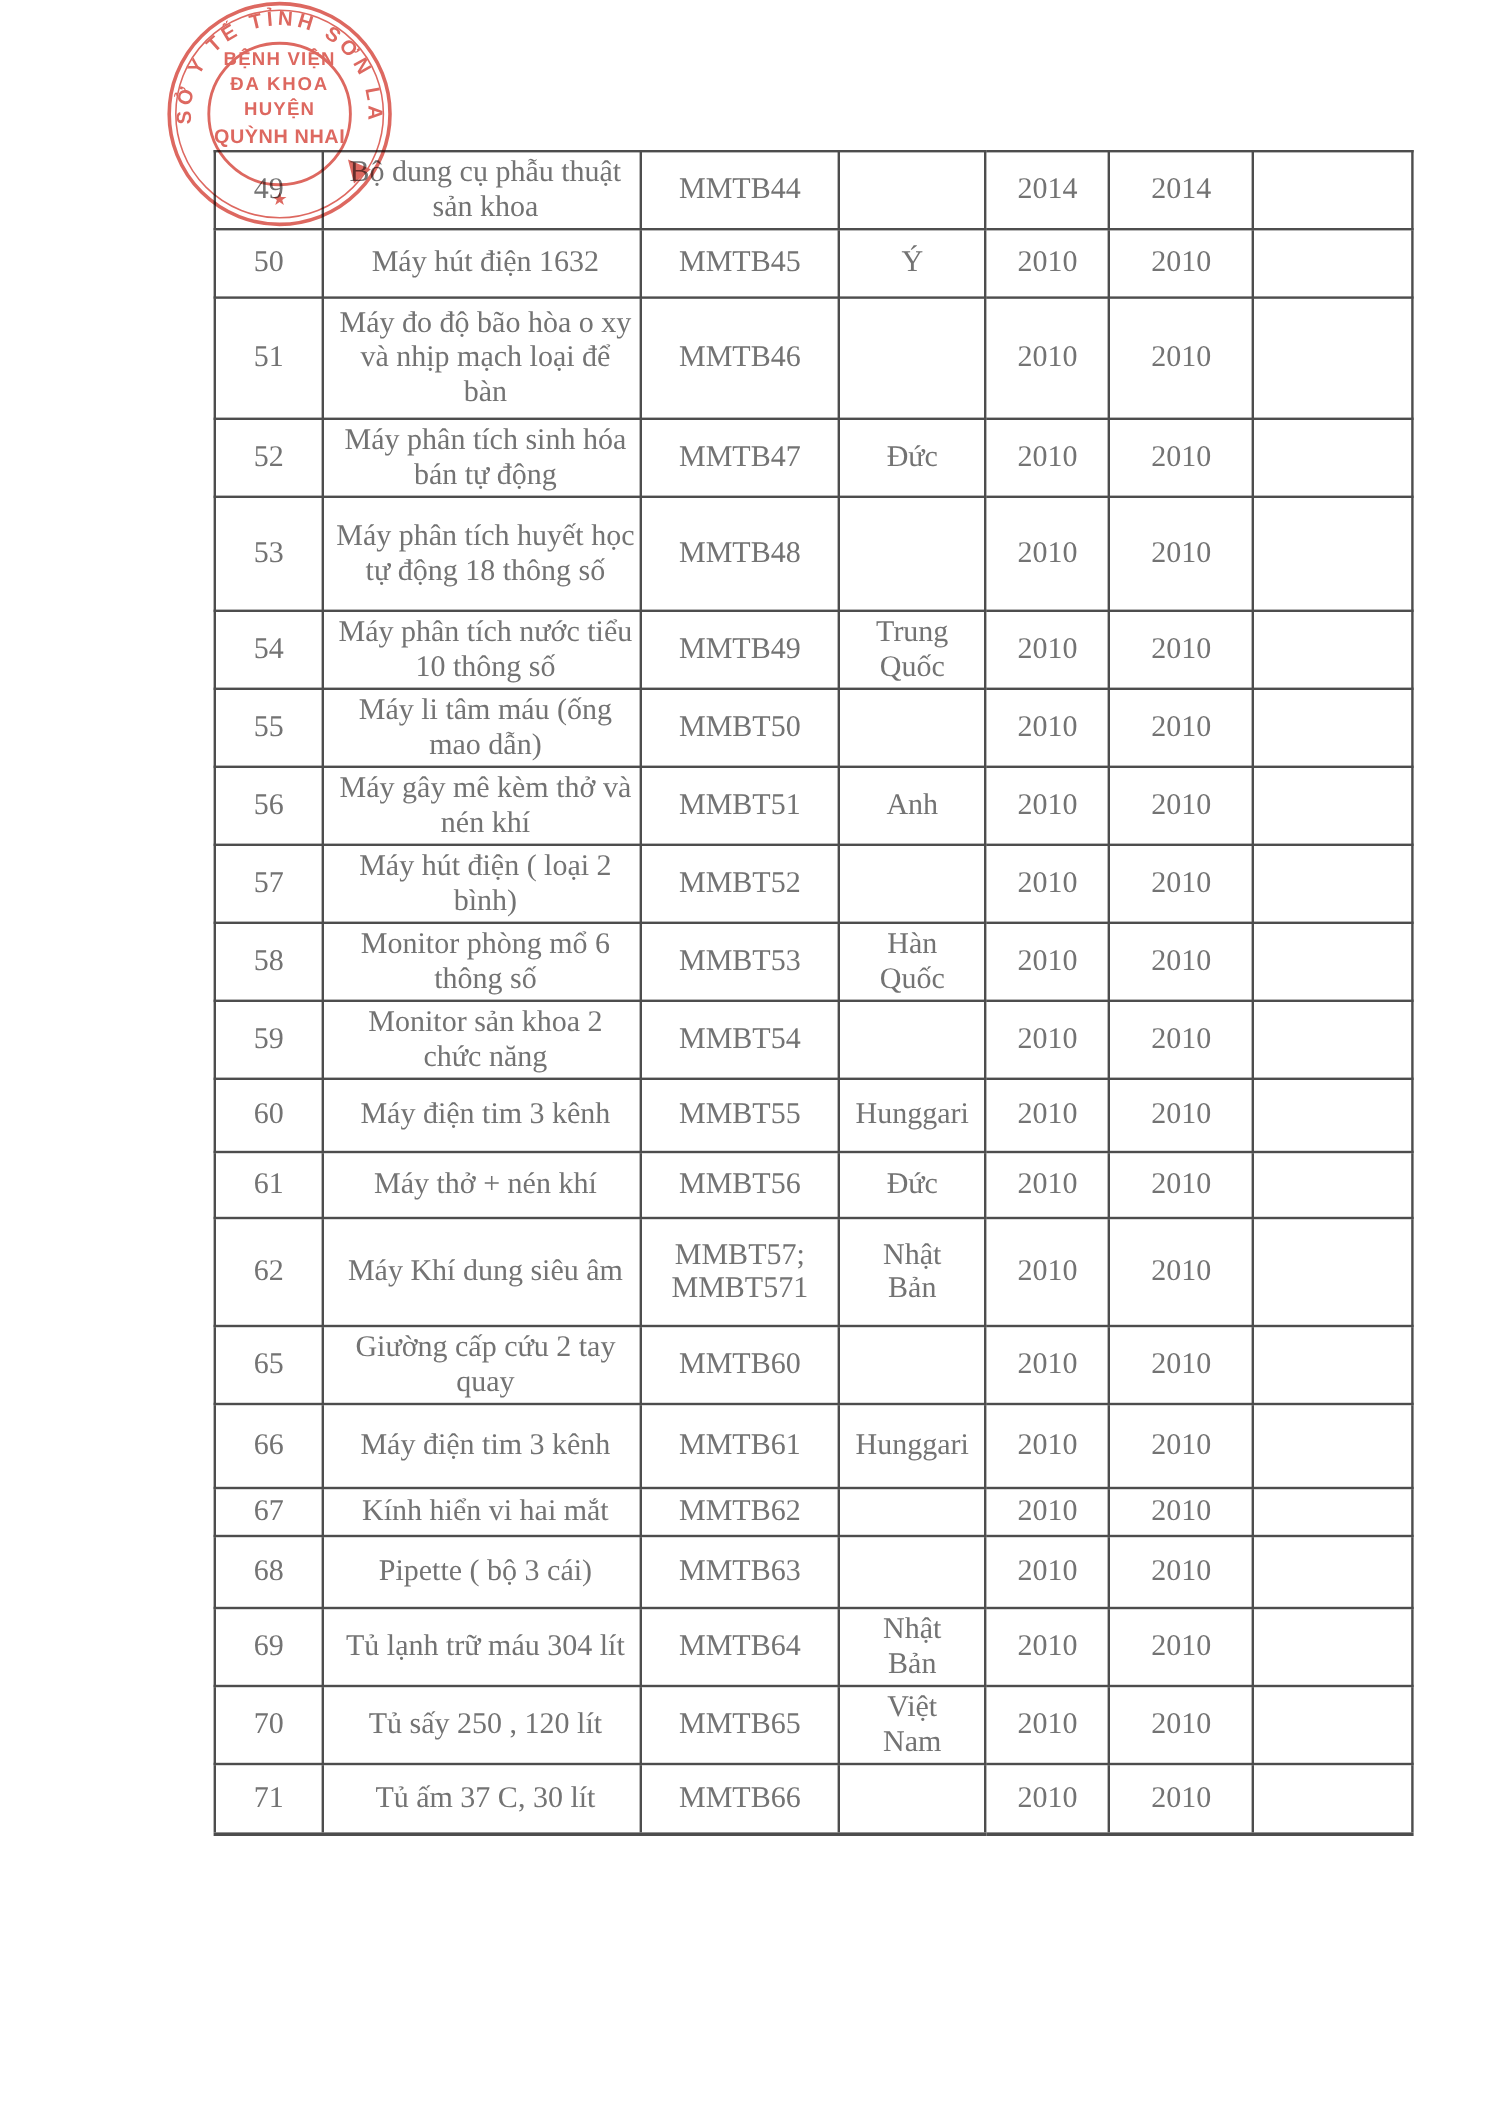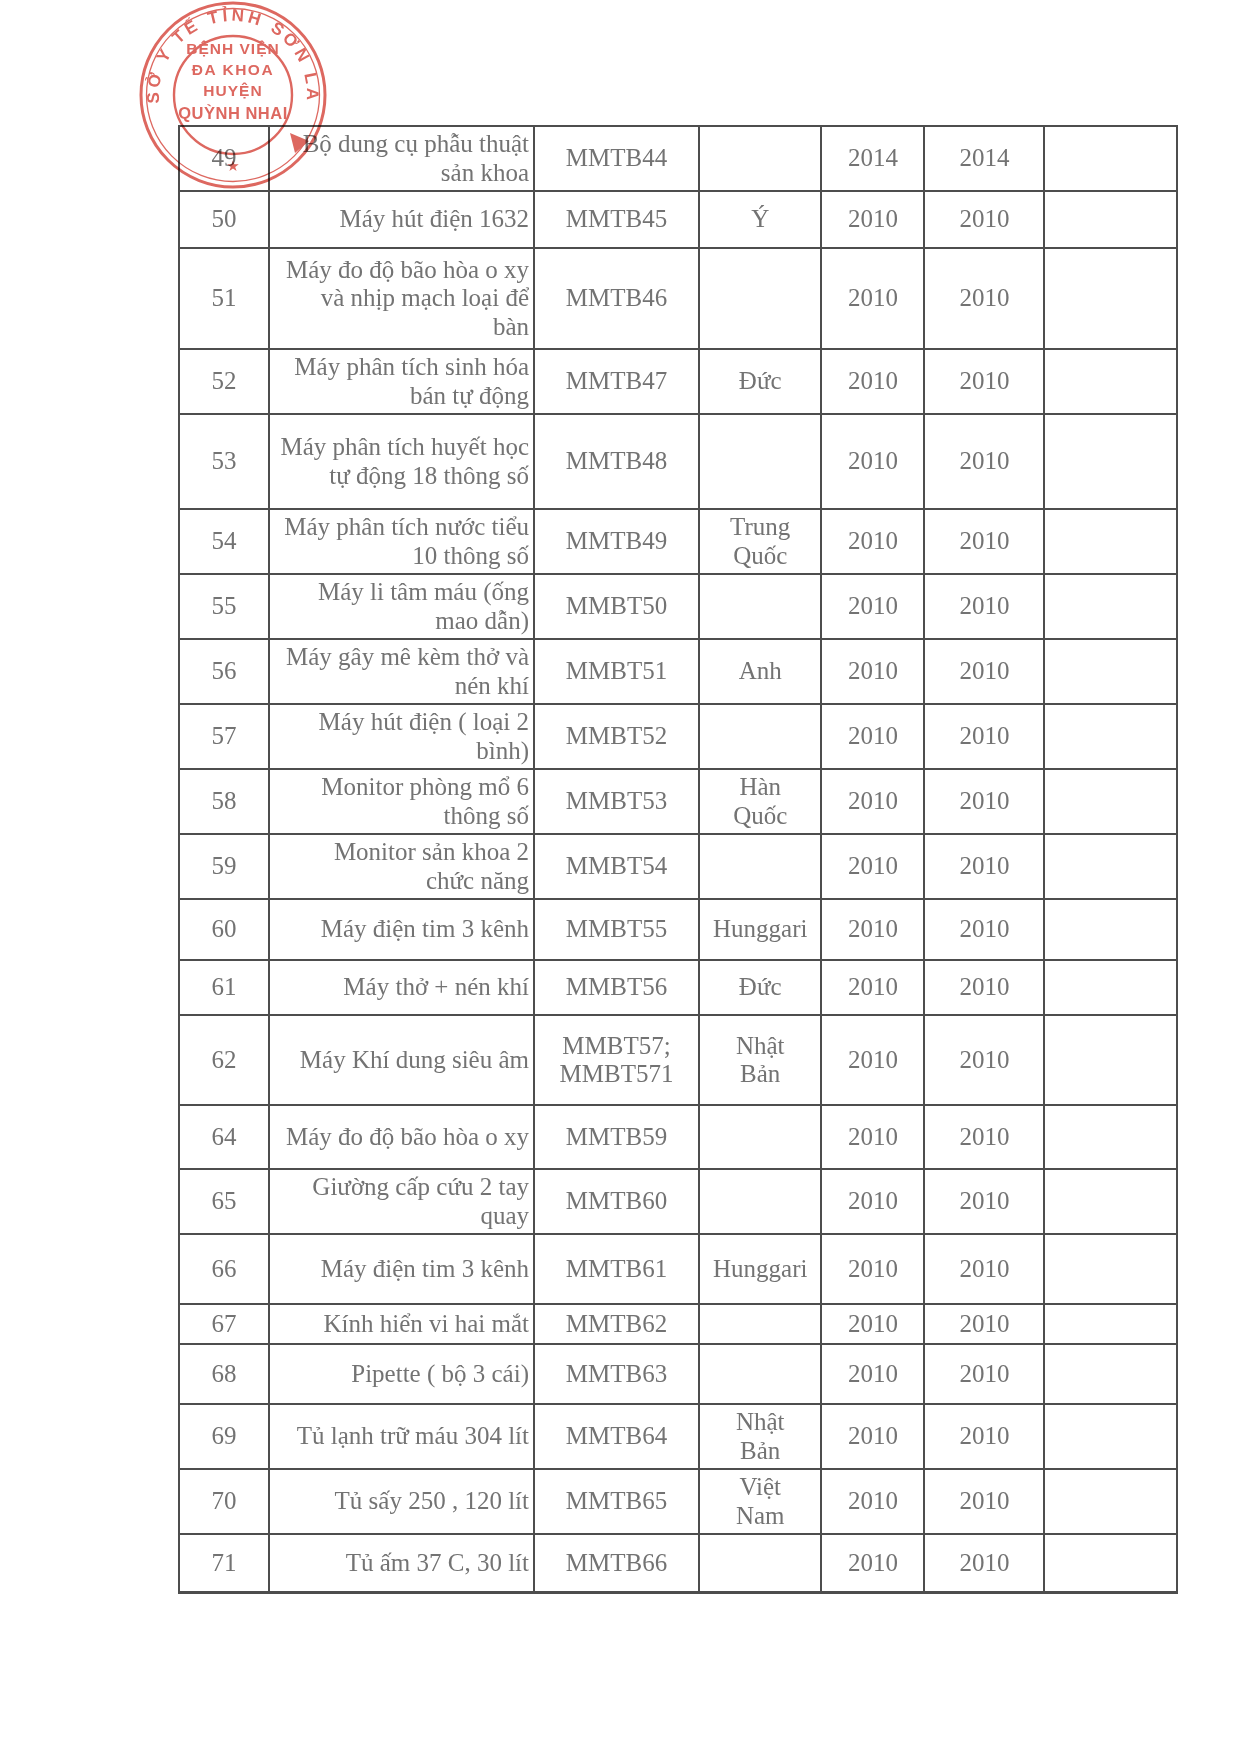--- a/index.html
+++ b/index.html
@@ -20,21 +20,21 @@
   .equip-table{
     position:absolute;left:178px;top:125px;
     border-collapse:collapse;table-layout:fixed;
     color:#737373;font-size:25px;line-height:1.14;
   }
   .equip-table td{
     border:2px solid var(--border);
     vertical-align:middle;text-align:center;
     padding:3px 4px;overflow:hidden;
   }
-  .equip-table td.name{text-align:right;padding:3px 4px 3px 10px;}
+  .equip-table td.name{text-align:center;padding:3px 4px 3px 10px;}
   .equip-table td.country{padding:3px 13px;overflow-wrap:break-word;}
   .equip-table tr:last-child td{border-bottom-width:3px;}
   
   .stamp{
     position:absolute;left:133px;top:-5px;width:200px;height:200px;
     color:var(--stamp);opacity:.87;mix-blend-mode:multiply;
     font-family:"Liberation Sans","DejaVu Sans",sans-serif;
     pointer-events:none;
   }
   .stamp svg{display:block;width:100%;height:100%;overflow:visible;}
@@ -171,29 +171,20 @@
           <td class="country">Đức</td>
           <td class="year_a">2010</td>
           <td class="year_b">2010</td>
           <td class="note"></td>
         </tr>
         <tr style="height: 90px;">
           <td class="stt">62</td>
           <td class="name">Máy Khí dung siêu âm</td>
           <td class="code">MMBT57; MMBT571</td>
           <td class="country">Nhật Bản</td>
-          <td class="year_a">2010</td>
-          <td class="year_b">2010</td>
-          <td class="note"></td>
-        </tr>
-        <tr style="height: 64px;">
-          <td class="stt">64</td>
-          <td class="name">Máy đo độ bão hòa o xy</td>
-          <td class="code">MMTB59</td>
-          <td class="country"></td>
           <td class="year_a">2010</td>
           <td class="year_b">2010</td>
           <td class="note"></td>
         </tr>
         <tr style="height: 63px;">
           <td class="stt">65</td>
           <td class="name">Giường cấp cứu 2 tay quay</td>
           <td class="code">MMTB60</td>
           <td class="country"></td>
           <td class="year_a">2010</td>

